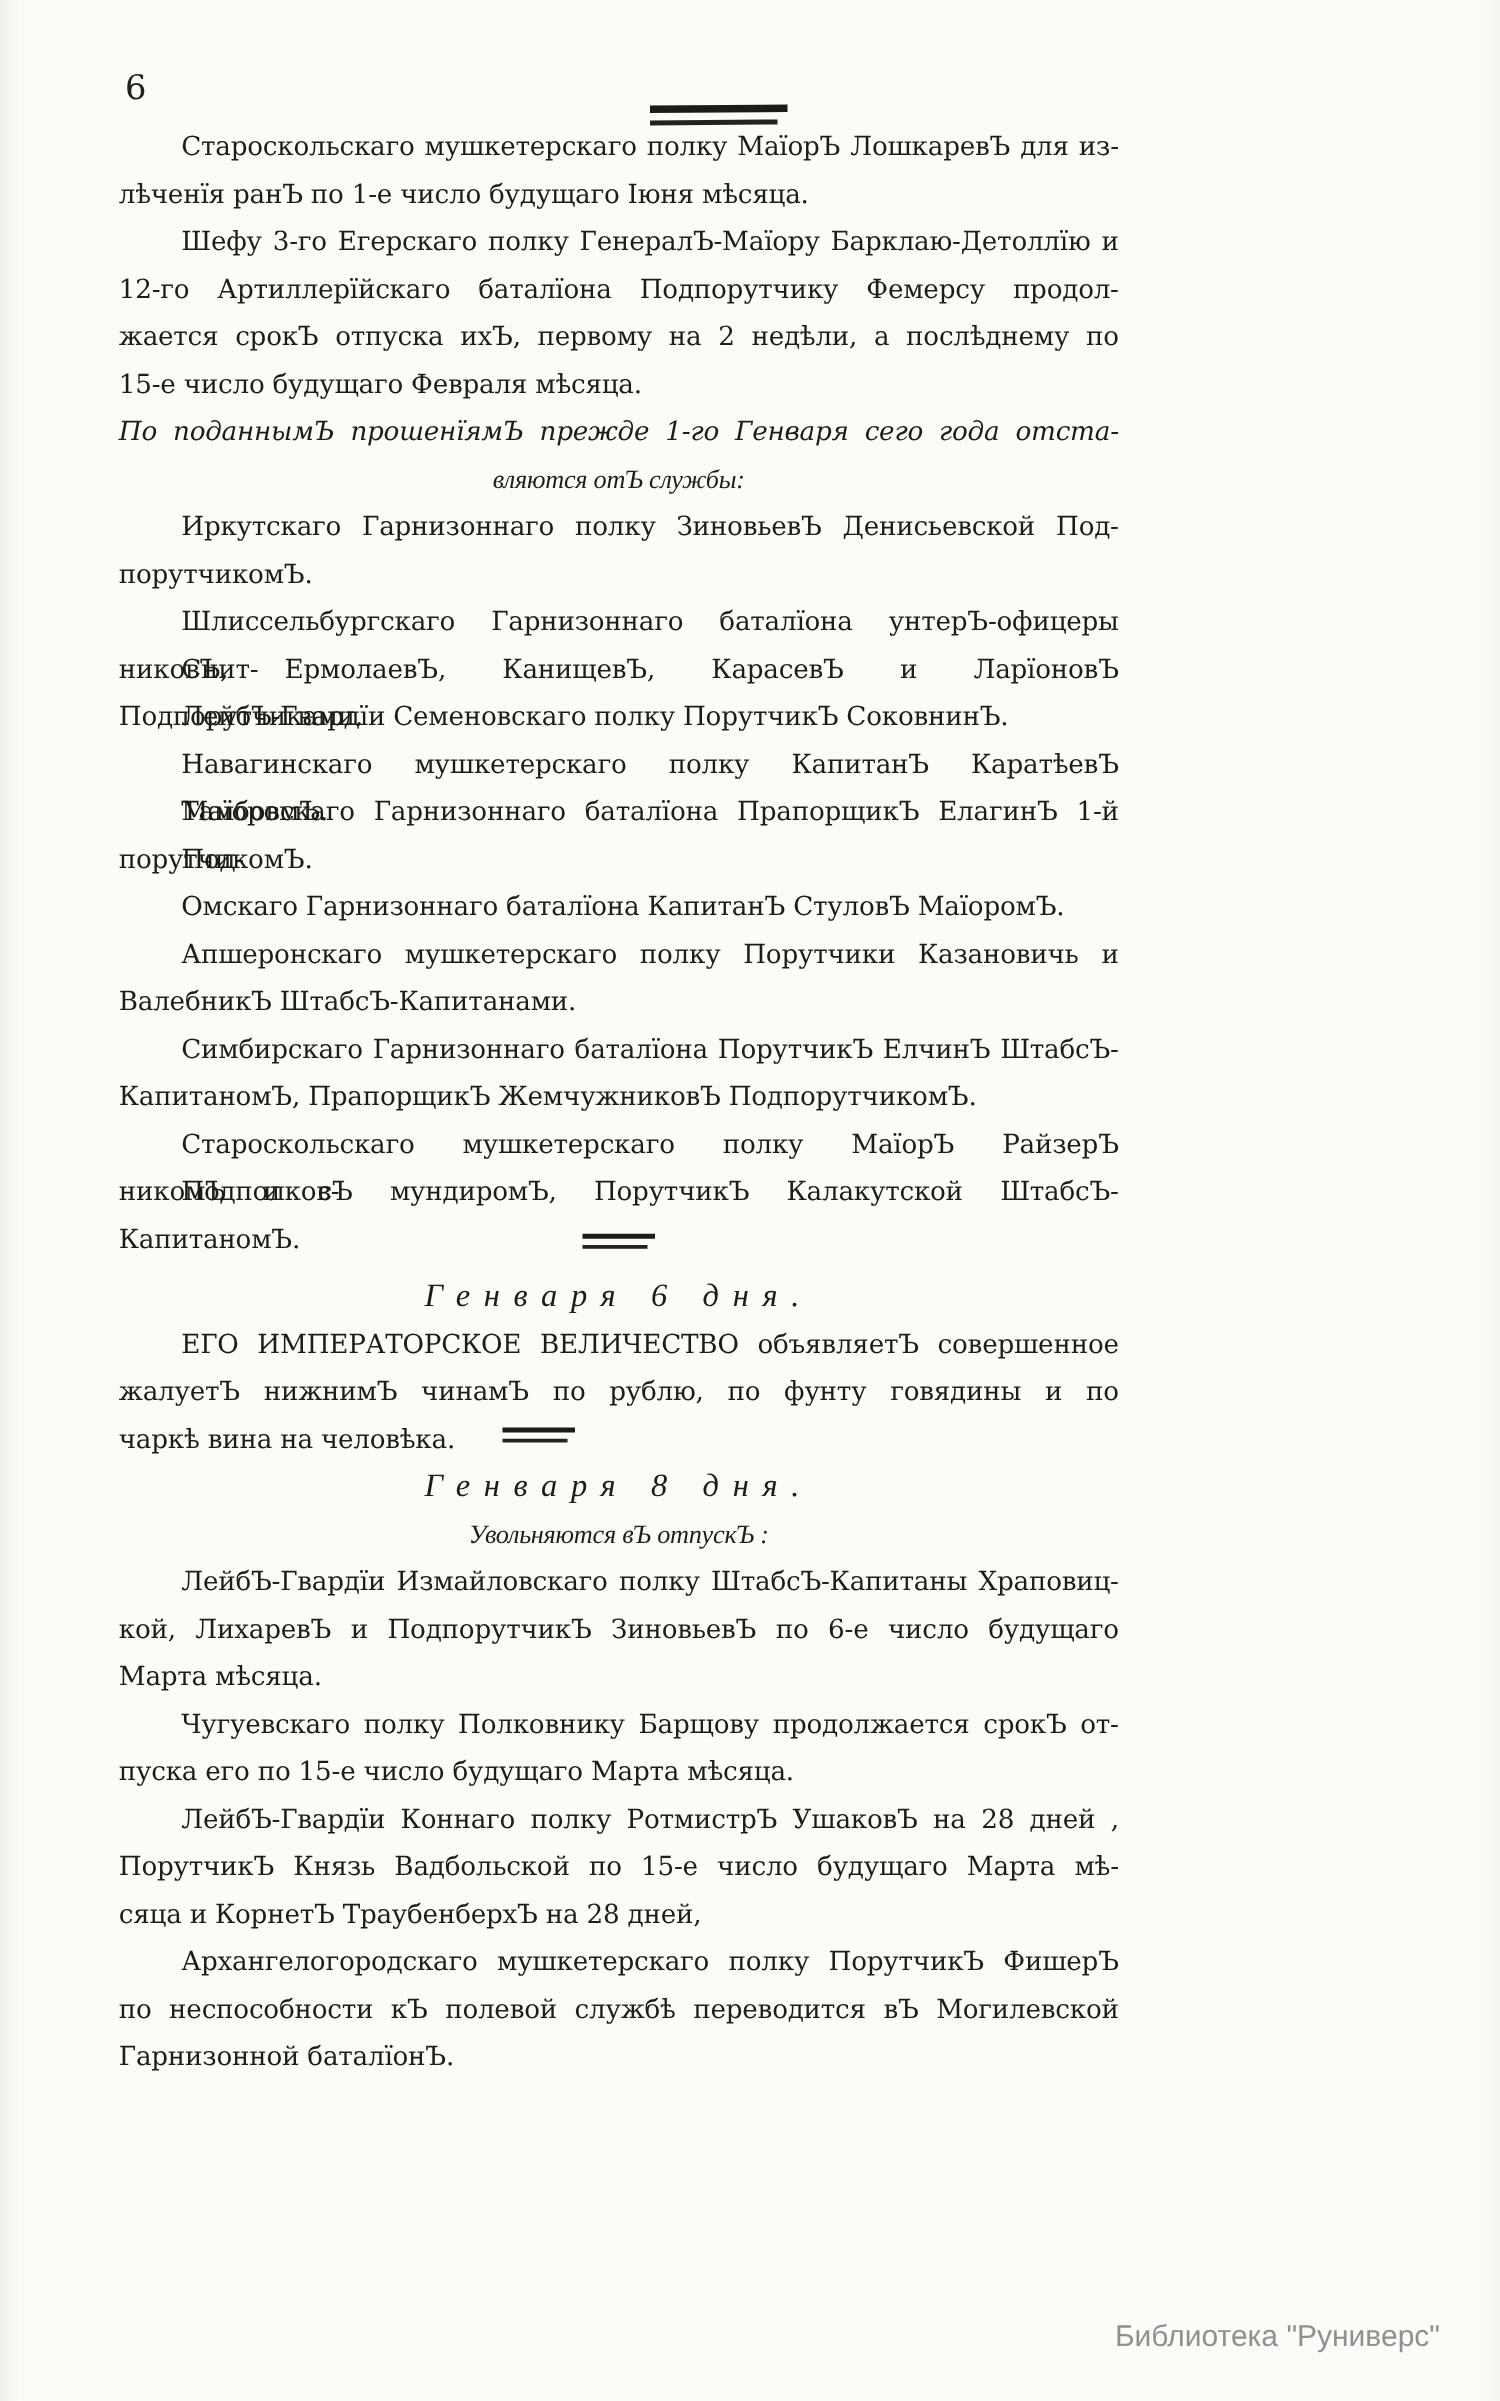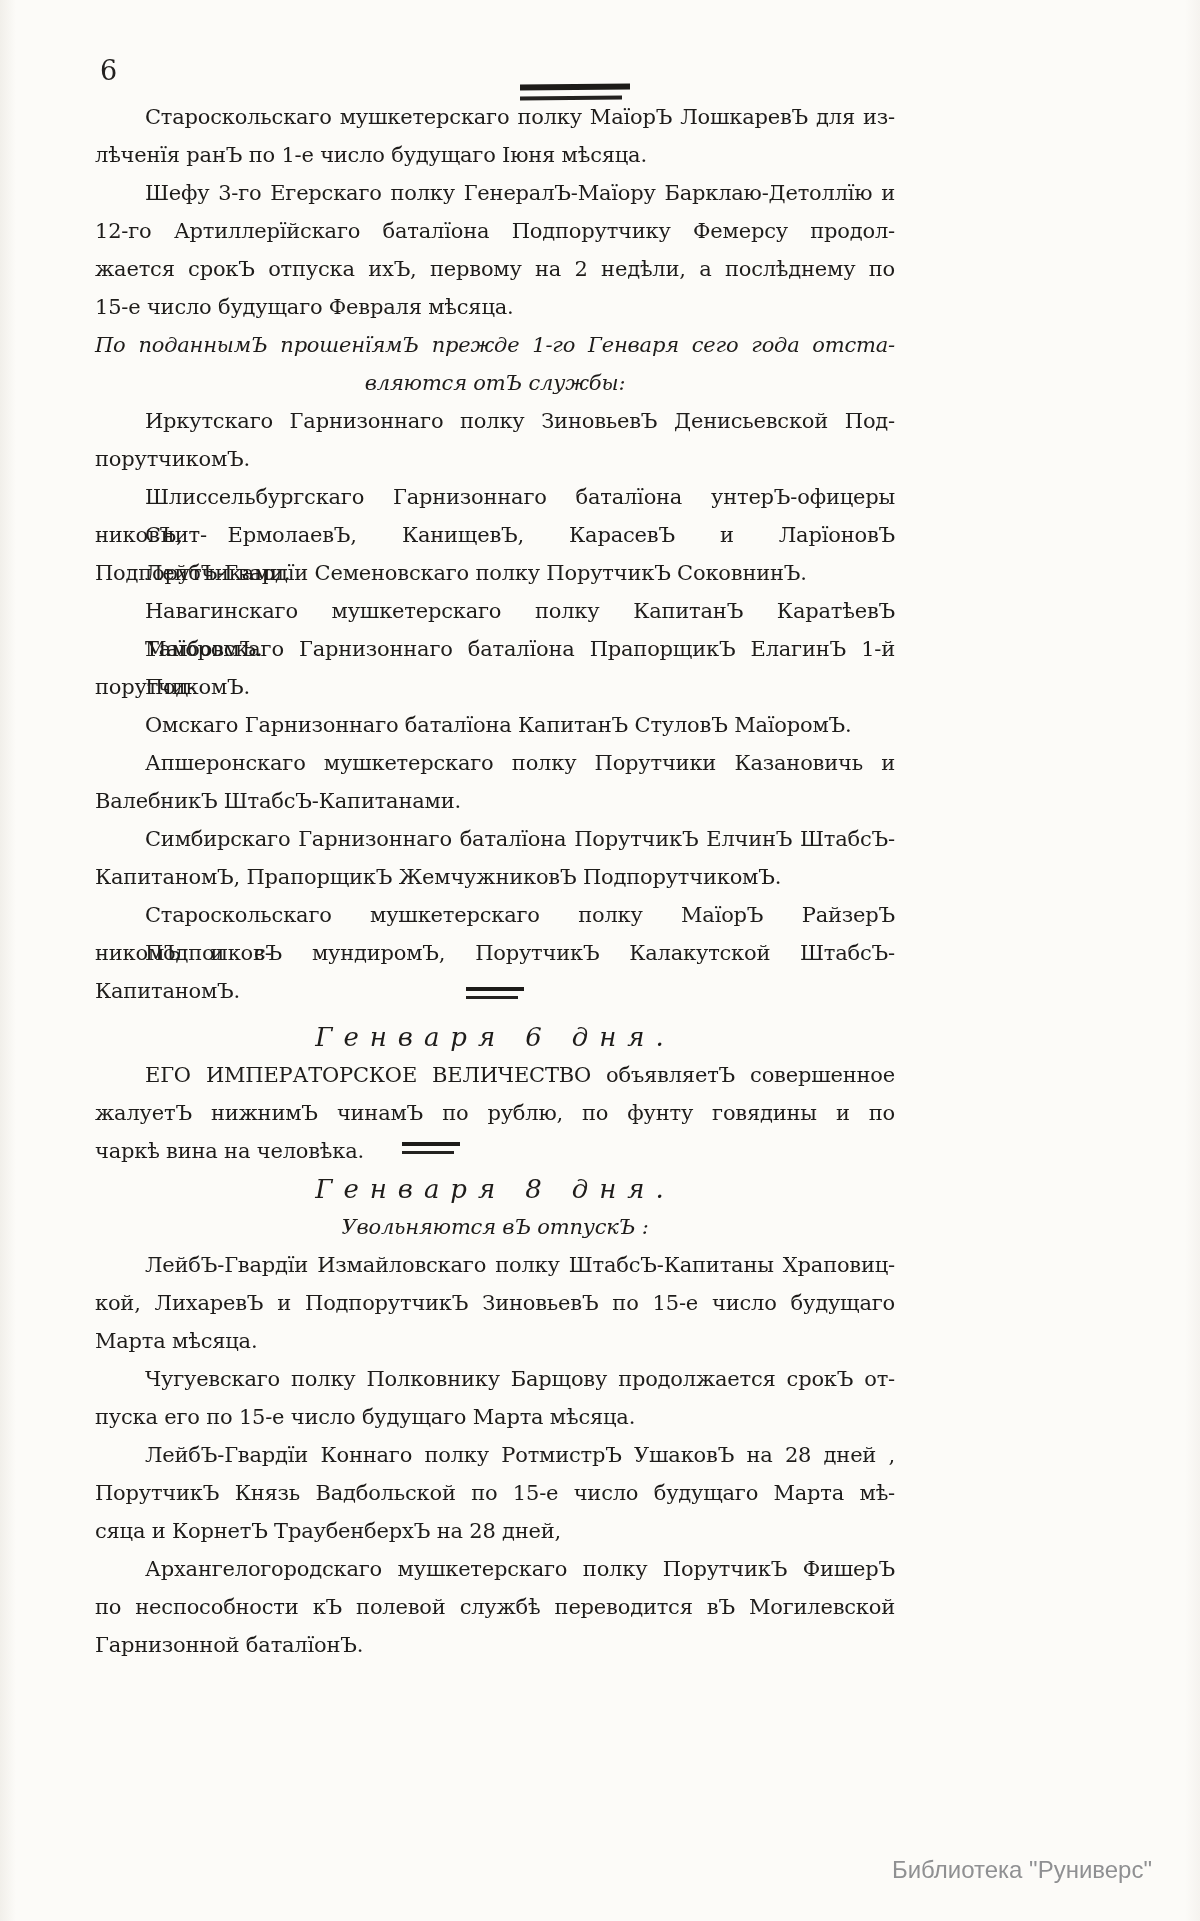--- a/index.html
+++ b/index.html
@@ -31,21 +31,21 @@
     height:38px; line-height:38px;
     font-size:21px;
     letter-spacing:-0.2px;
     text-align:justify; text-align-last:left;
     white-space:normal;
     overflow:visible;
   }
   .j    { text-align-last:justify; }
   .ind  { padding-left:50px; }
   .ital { font-style:italic; }
-  .center { text-align:center; text-align-last:center; padding-left:0; }
+  .center { text-align:center; text-align-last:center; padding-left:0;font-family:Liberation Serif, serif; }
   .spread { letter-spacing:0.42em; font-size:26px; }
 
   .divider-block { height:46px; text-align:center; padding-top:12px; box-sizing:border-box; }
   .small-rule { display:inline-block; width:58px; }
   .small-rule::before { content:""; display:block; height:4px; background:#1d1b19; }
   .small-rule::after  { content:""; display:block; height:3px; background:#242220; margin-top:5px; width:52px; }
 
   .inline-rule { display:inline-block; width:58px; margin-left:38px; vertical-align:4px; }
   .inline-rule::before { content:""; display:block; height:4px; background:#1d1b19; }
   .inline-rule::after  { content:""; display:block; height:3px; background:#242220; margin-top:5px; width:52px; }
@@ -93,21 +93,21 @@
     <div class="divider-block"><span class="small-rule"></span></div>
 
     <div class="l ital center spread">Генваря 6 дня.</div>
     <div class="l ind j">ЕГО ИМПЕРАТОРСКОЕ ВЕЛИЧЕСТВО объявляетЪ совершенное</div>
     <div class="l j">жалуетЪ нижнимЪ чинамЪ по рублю, по фунту говядины и по</div>
     <div class="l"><span>чаркѣ вина на человѣка.</span><span class="inline-rule"></span></div>
 
     <div class="l ital center spread">Генваря 8 дня.</div>
     <div class="l ital center">Увольняются вЪ отпускЪ :</div>
     <div class="l ind j">ЛейбЪ-Гвардїи Измайловскаго полку ШтабсЪ-Капитаны Храповиц-</div>
-    <div class="l j">кой, ЛихаревЪ и ПодпорутчикЪ ЗиновьевЪ по 15-е число будущаго</div>
+    <div class="l j">кой, ЛихаревЪ и ПодпорутчикЪ ЗиновьевЪ по 6-е число будущаго</div>
     <div class="l">Марта мѣсяца.</div>
     <div class="l ind j">Чугуевскаго полку Полковнику Барщову продолжается срокЪ от-</div>
     <div class="l">пуска его по 15-е число будущаго Марта мѣсяца.</div>
     <div class="l ind j">ЛейбЪ-Гвардїи Коннаго полку РотмистрЪ УшаковЪ на 28 дней ,</div>
     <div class="l j">ПорутчикЪ Князь Вадбольской по 15-е число будущаго Марта мѣ-</div>
     <div class="l">сяца и КорнетЪ ТраубенберхЪ на 28 дней,</div>
     <div class="l ind j">Архангелогородскаго мушкетерскаго полку ПорутчикЪ ФишерЪ</div>
     <div class="l j">по неспособности кЪ полевой службѣ переводится вЪ Могилевской</div>
     <div class="l">Гарнизонной баталїонЪ.</div>
   </div>

